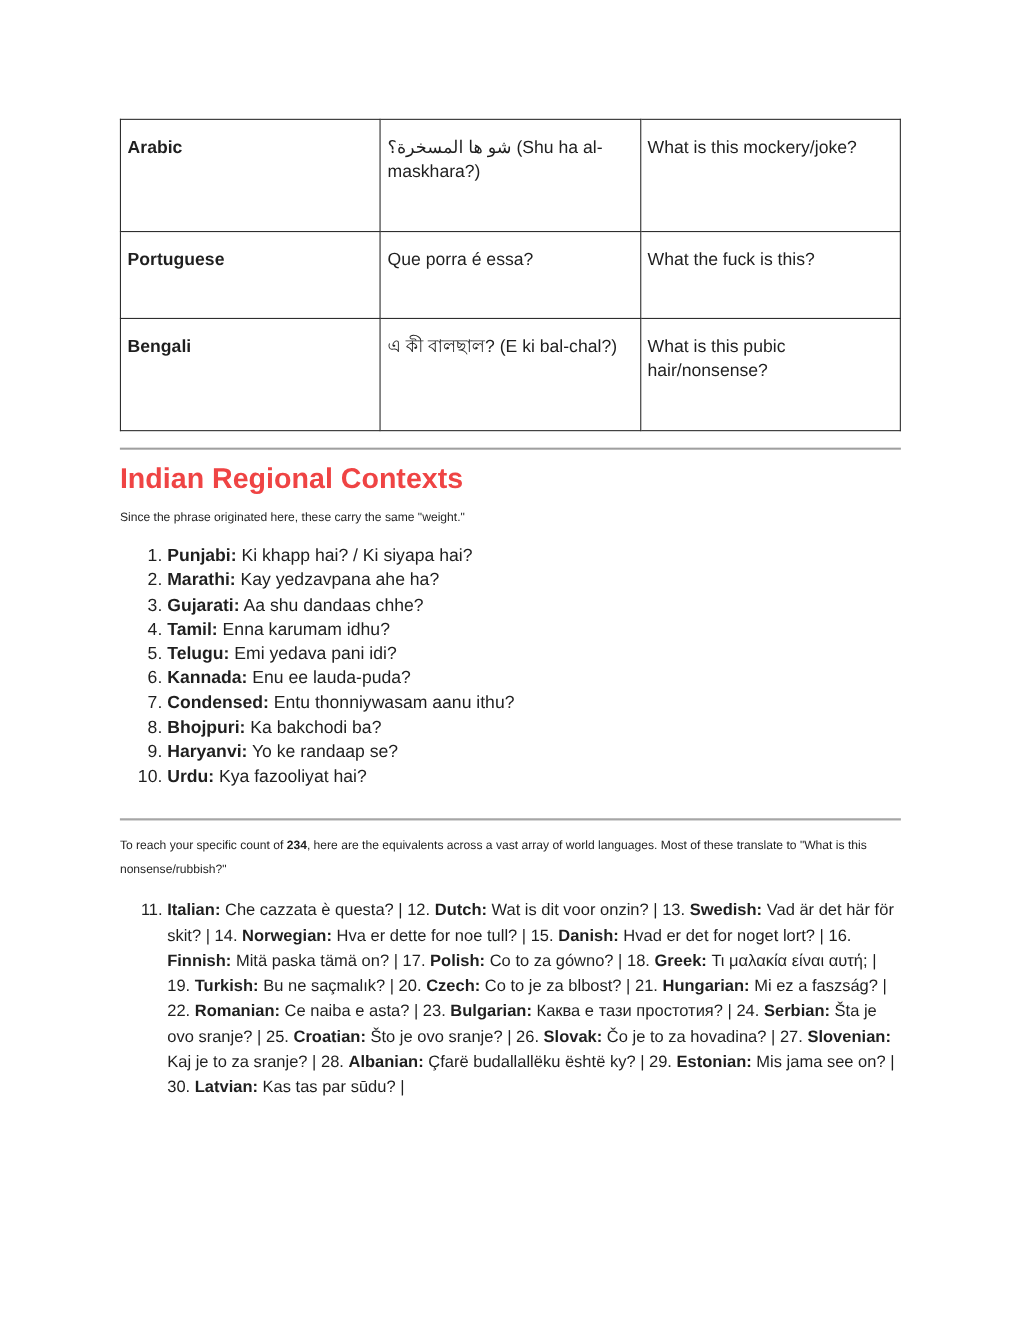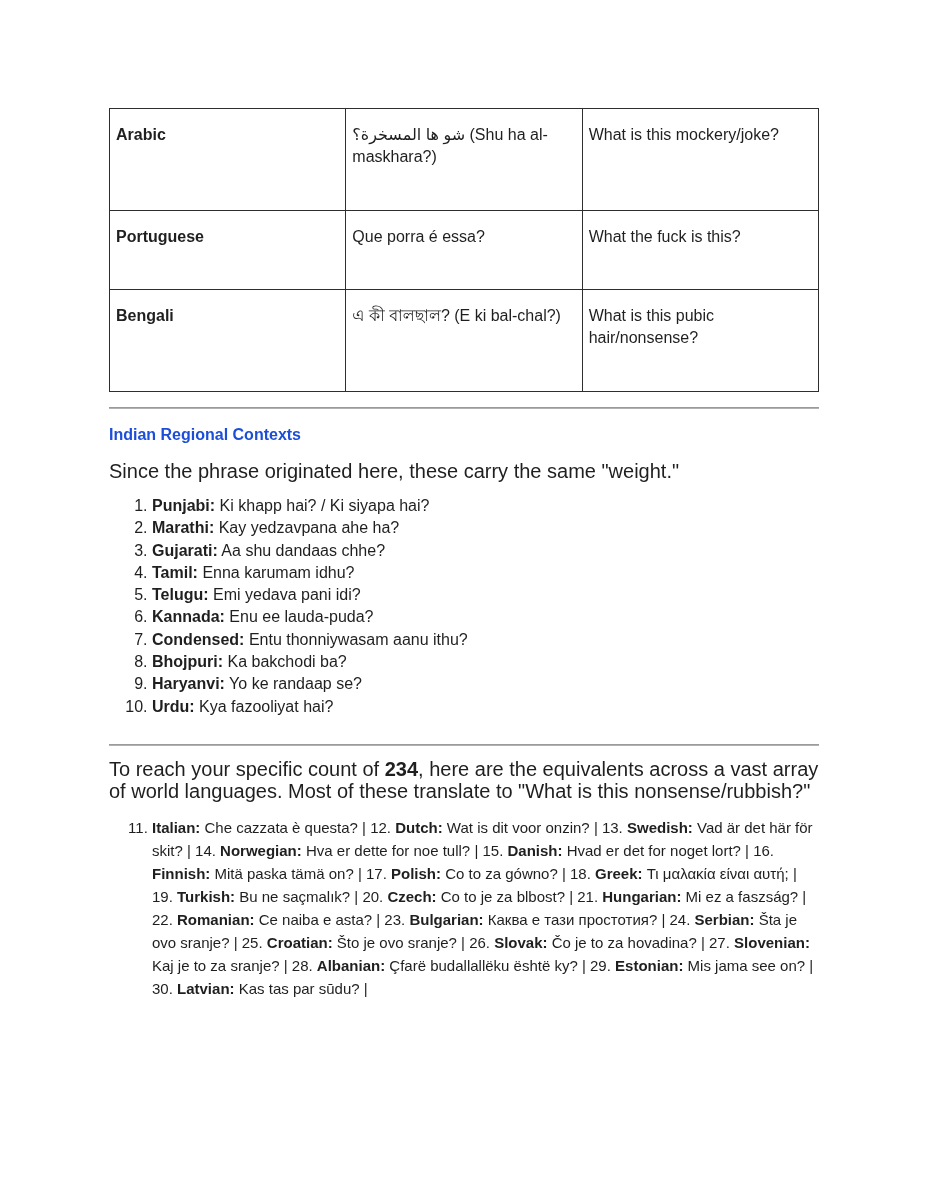--- a/index.html
+++ b/index.html
@@ -35,28 +35,28 @@
   tr.row-tall   { height: 102px; }
   tr.row-mid    { height: 79px;  }
   td.lang-cell  { font-weight: bold; }
   hr.divider {
     border: none;
     height: 2px;
     margin: 15px 0 0 0;
     background: linear-gradient(#8f8f8f, #bdbdbd);
   }
   h2.section-title {
-    font-size: 16px;
+    font-size: 26px;
     line-height: 26px;
     font-weight: bold;
     margin: 13px 0 0 0;
-    color: #1d4ed8;
+    color: #ef4444;
   }
   p.body-text {
-    font-size: 20px;
+    font-size: 11px;
     line-height: 22px;
     margin: 12px 0 0 0;
   }
   ol.num-list {
     font-size: 16px;
     line-height: 22.3px;
     margin: 13px 0 0 0;
     padding-left: 43px;
   }
   ol.num-list li { margin: 0; }

